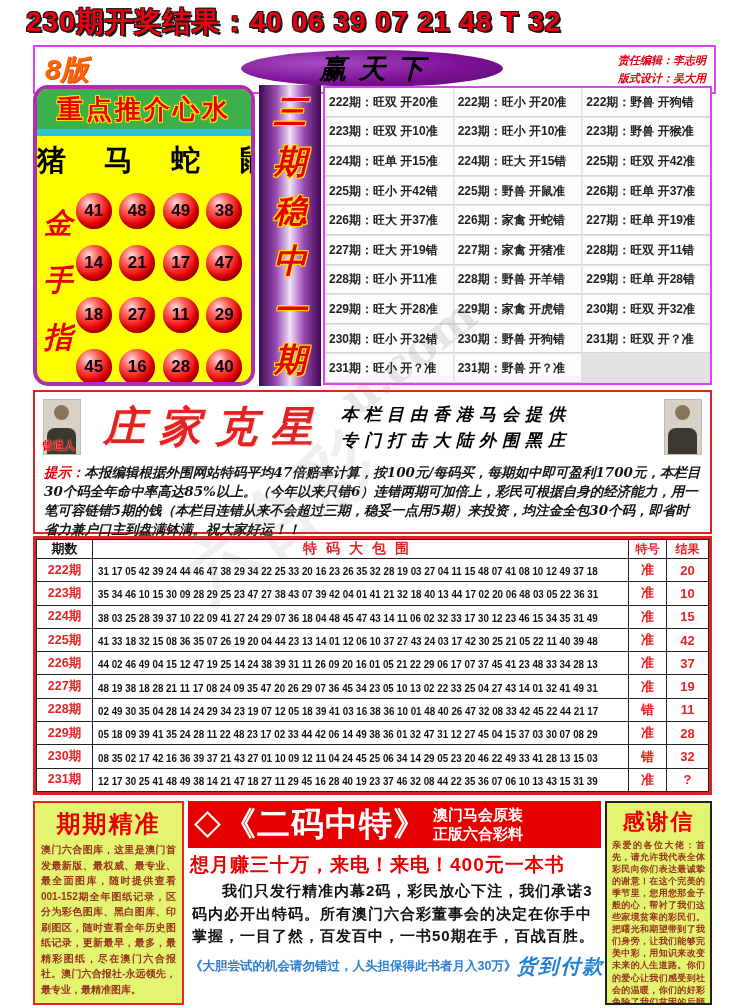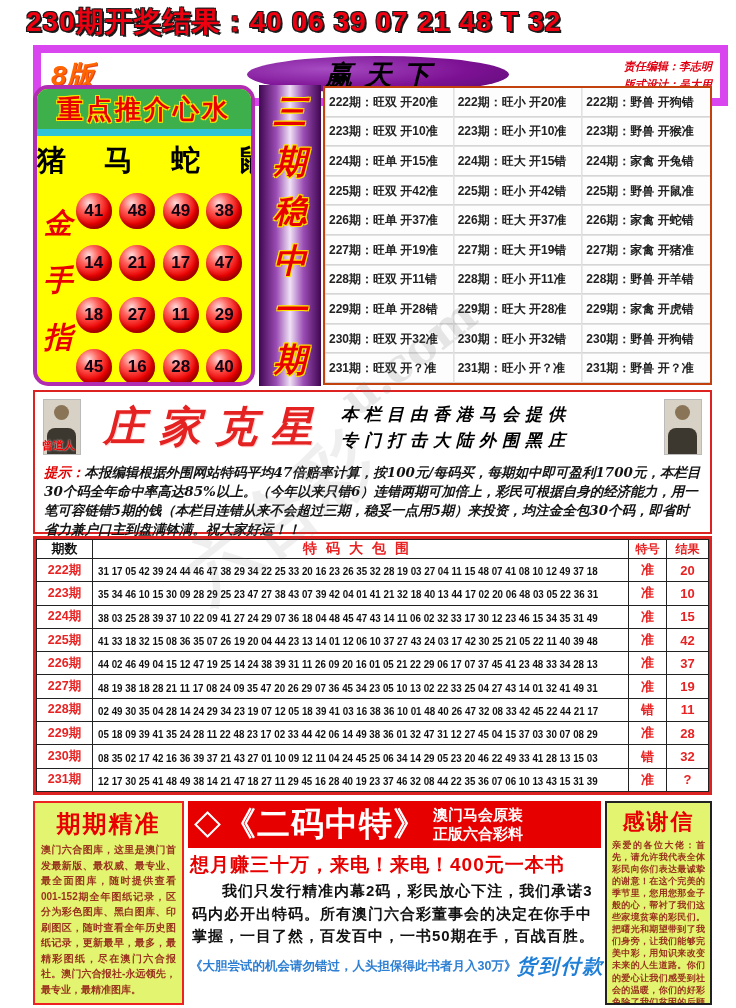--- a/index.html
+++ b/index.html
@@ -5,21 +5,21 @@
   html,body{margin:0;padding:0;background:#fff;}
   #page{position:relative;width:736px;height:1008px;background:#fff;overflow:hidden;
         font-family:"Liberation Sans","DejaVu Sans",sans-serif;}
   .abs{position:absolute;}
 
   
   .top-banner{left:26px;top:3px;font-size:28px;font-weight:900;color:#ee0011;letter-spacing:1px;
     text-shadow:2px 2px 0 #1a1a1a,-1px -1px 0 #1a1a1a,1px -1px 0 #1a1a1a,-1px 1px 0 #1a1a1a;}
 
   
-  .header-box{left:33px;top:45px;width:679px;height:45px;border:8px solid #d946ef;background:#fff;}
+  .header-box{left:33px;top:45px;width:679px;height:45px;border:2px solid #d946ef;background:#fff;}
   .edition{position:absolute;left:10px;top:4px;font-size:28px;font-weight:900;font-style:italic;color:#ff6600;
     text-shadow:1px 1px 0 #d42;}
   .ellipse{position:absolute;left:206px;top:3px;width:262px;height:37px;border-radius:50%;
     background:radial-gradient(ellipse at 30% 35%,#a64cc2 0%,#7d1194 55%,#590a70 100%);
     display:flex;align-items:center;justify-content:center;}
   .ellipse span{font-family:"DejaVu Serif",serif;font-style:italic;font-size:27px;font-weight:900;color:#000;
     letter-spacing:12px;padding-left:12px;}
   .credits{position:absolute;right:8px;top:5px;color:#e00012;font-size:11px;font-weight:700;
     font-family:"DejaVu Serif",serif;font-style:italic;line-height:1.6;text-align:left;}
 
@@ -42,21 +42,21 @@
     box-shadow:inset -2px -3px 4px rgba(110,0,0,.55);font-size:17px;font-weight:900;color:#101;}
 
   
   .vstrip{left:259px;top:85px;width:62px;height:301px;
     background:linear-gradient(90deg,#3f0650 0%,#9a4cb4 28%,#efe2f5 50%,#9a4cb4 72%,#3f0650 100%);
     display:flex;flex-direction:column;justify-content:space-between;align-items:center;padding:10px 0;box-sizing:border-box;}
   .vstrip span{font-family:"DejaVu Serif",serif;font-style:italic;font-size:33px;font-weight:900;color:#e80000;line-height:1;
     text-shadow:1px 1px 0 #ffe400,-1px -1px 0 #ffe400,1px -1px 0 #ffe400,-1px 1px 0 #ffe400;}
 
   
-  .pred-box{left:323px;top:86px;width:389px;height:299px;border:2px solid #c2410c;background:#e2e2e2;
+  .pred-box{left:323px;top:86px;width:389px;height:299px;border:2px solid #d946ef;background:#e2e2e2;
     display:grid;grid-template-columns:1fr 1fr 1fr;grid-auto-rows:1fr;gap:1px;box-sizing:border-box;}
   .pred-cell{background:#fdfdfd;display:flex;align-items:center;padding-left:4px;font-size:12px;font-weight:600;
     color:#222;white-space:nowrap;box-shadow:inset 0 -1px 0 #d6d6d6,inset 1px 0 0 #ececec;}
 
   
   .master-box{left:33px;top:390px;width:679px;height:144px;border:2px solid #d22;background:#fff;box-sizing:border-box;}
   .mb-header{display:flex;align-items:center;height:64px;padding:3px 8px 0 8px;}
   .photo{width:36px;height:54px;background:#d8d2c6;position:relative;flex:0 0 auto;border:1px solid #bbb;}
   .photo::before{content:"";position:absolute;left:10px;top:5px;width:15px;height:15px;border-radius:50%;background:#8a7458;}
   .photo::after{content:"";position:absolute;left:3px;bottom:0;width:29px;height:26px;border-radius:8px 8px 0 0;background:#3c372f;}
@@ -171,21 +171,20 @@
 
   <div class="abs pred-box">
       <div class="pred-cell">222期：旺双 开20准</div>
       <div class="pred-cell">222期：旺小 开20准</div>
       <div class="pred-cell">222期：野兽 开狗错</div>
       <div class="pred-cell">223期：旺双 开10准</div>
       <div class="pred-cell">223期：旺小 开10准</div>
       <div class="pred-cell">223期：野兽 开猴准</div>
       <div class="pred-cell">224期：旺单 开15准</div>
       <div class="pred-cell">224期：旺大 开15错</div>
-      <div class="pred-cell">224期：家禽 开兔错</div>
       <div class="pred-cell">225期：旺双 开42准</div>
       <div class="pred-cell">225期：旺小 开42错</div>
       <div class="pred-cell">225期：野兽 开鼠准</div>
       <div class="pred-cell">226期：旺单 开37准</div>
       <div class="pred-cell">226期：旺大 开37准</div>
       <div class="pred-cell">226期：家禽 开蛇错</div>
       <div class="pred-cell">227期：旺单 开19准</div>
       <div class="pred-cell">227期：旺大 开19错</div>
       <div class="pred-cell">227期：家禽 开猪准</div>
       <div class="pred-cell">228期：旺双 开11错</div>

